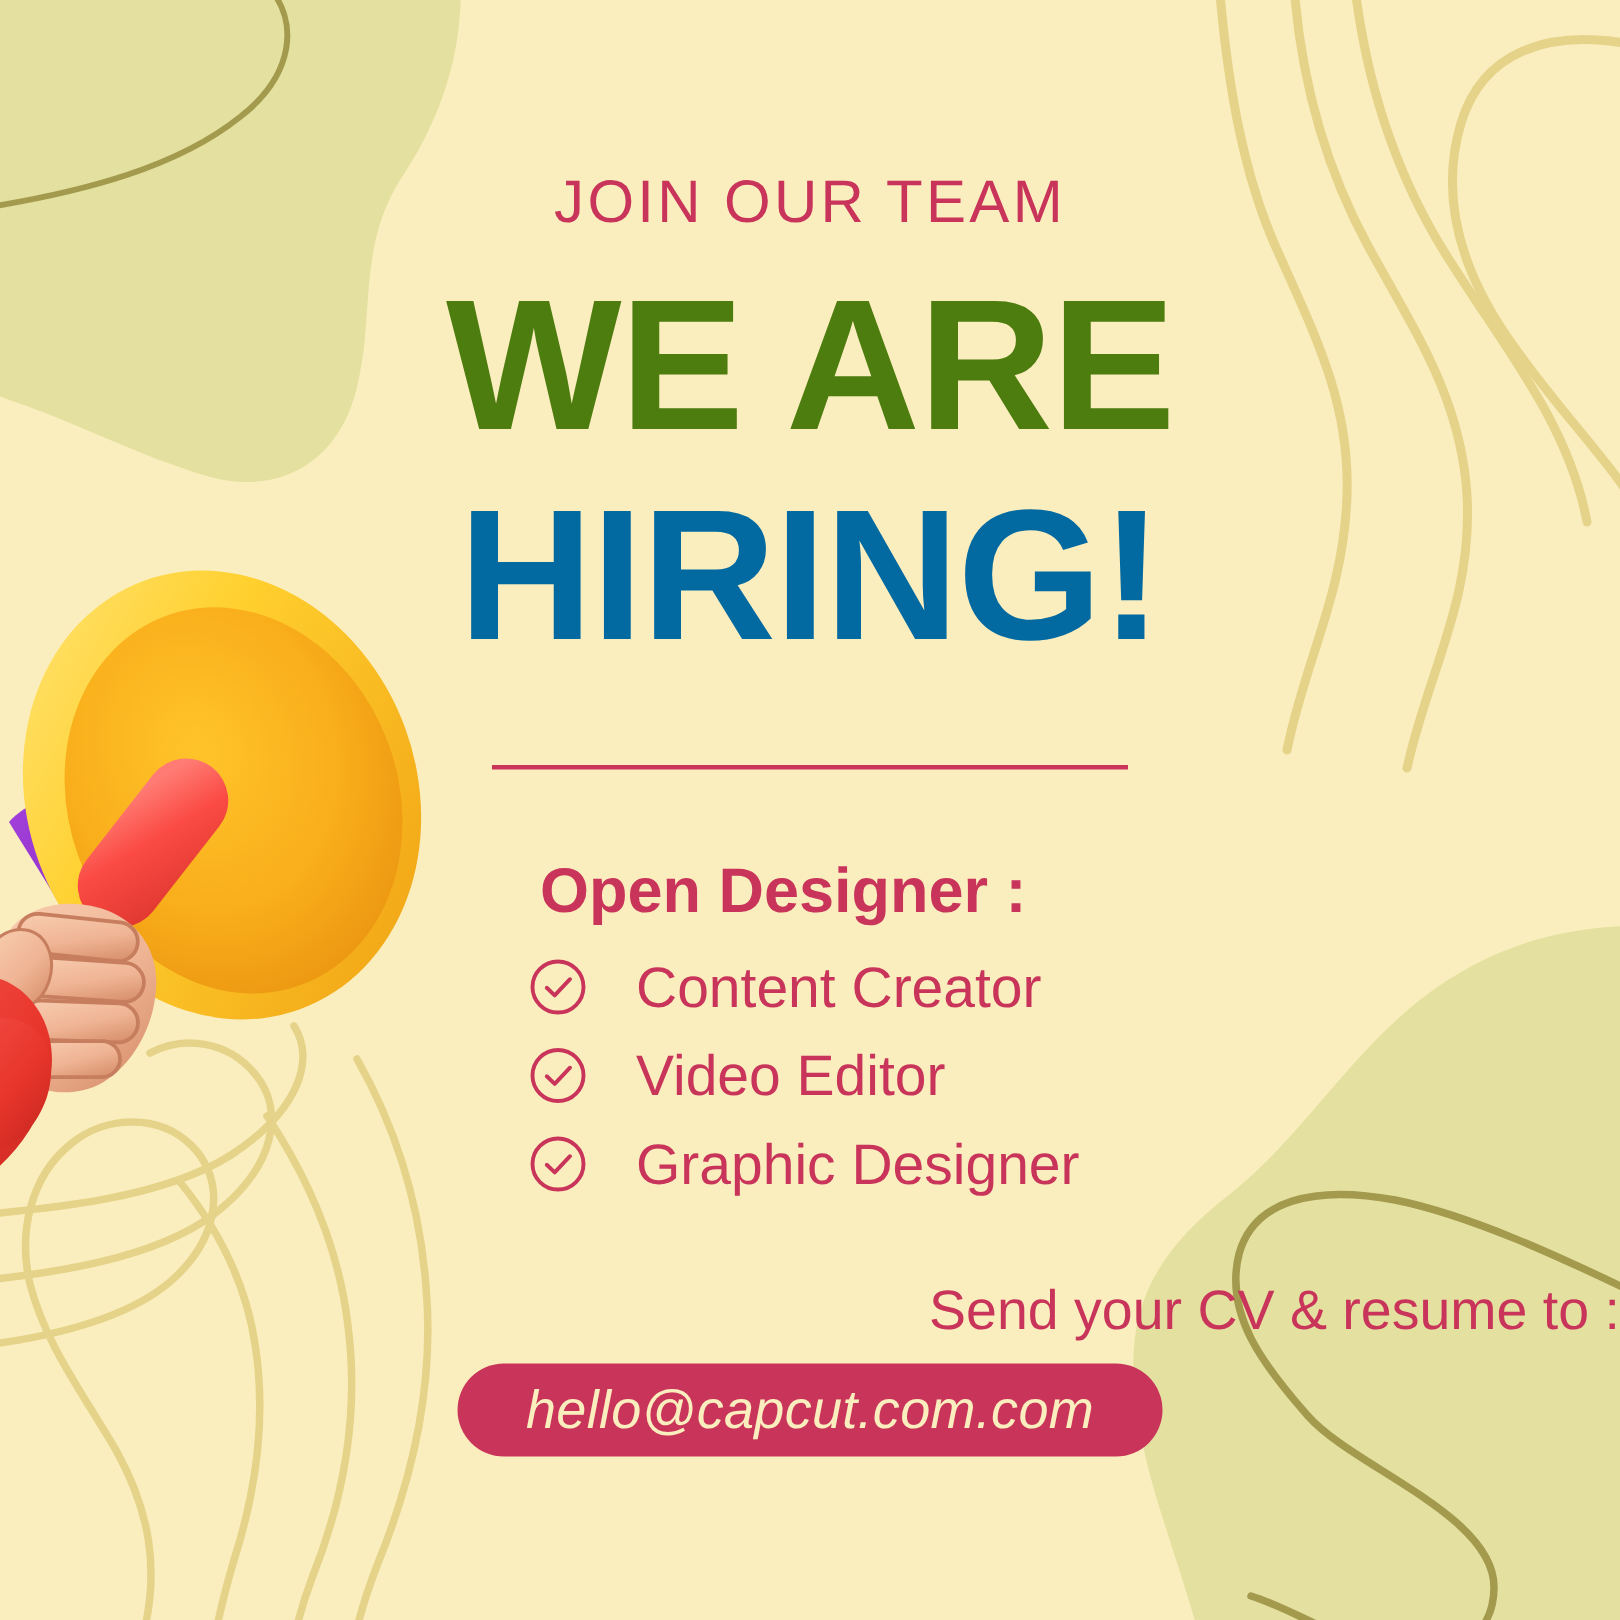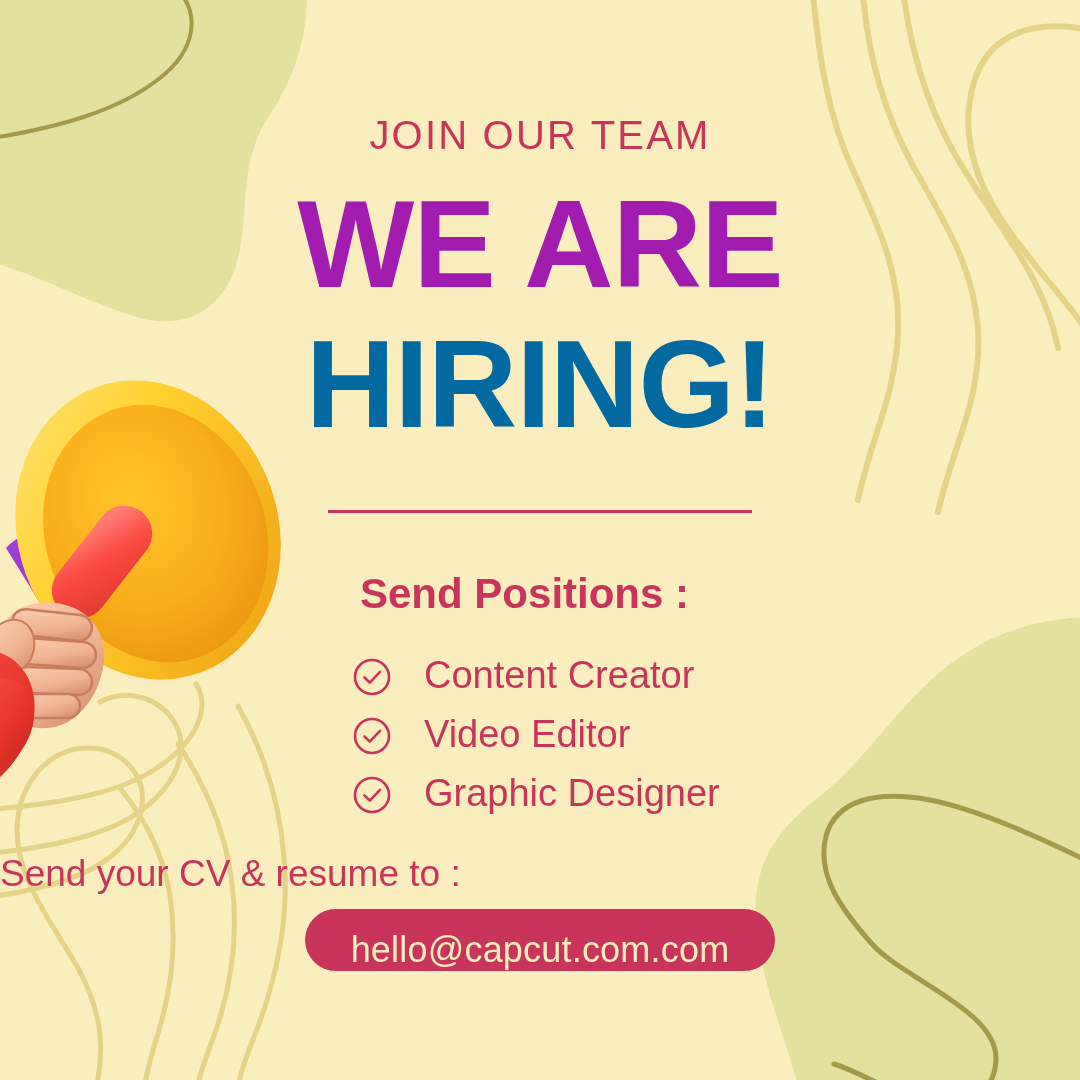--- a/index.html
+++ b/index.html
@@ -69,21 +69,21 @@
   .headline-1 {
     position: absolute;
     left: 0;
     top: 185px;
     width: 1080px;
     text-align: center;
     font-size: 124px;
     line-height: 118px;
     font-weight: 700;
     letter-spacing: -1px;
-    color: #a21caf;
+    color: #4d7c0f;
     white-space: nowrap;
   }
 
   .headline-2 {
     position: absolute;
     left: 0;
     top: 325px;
     width: 1080px;
     text-align: center;
     font-size: 124px;
@@ -116,21 +116,21 @@
   #positions-list {
     position: absolute;
     left: 352px;
     top: 638px;
     width: 480px;
     list-style: none;
   }
 
   .position-item {
     display: flex;
-    align-items: flex-end;
+    align-items: flex-start;
     height: 59px;
   }
 
   .check-icon {
     width: 40px;
     height: 40px;
     flex: 0 0 40px;
     display: block;
   }
 
@@ -140,38 +140,39 @@
     font-weight: 400;
     color: #C9345B;
     white-space: nowrap;
   }
 
   #cta-text {
     position: absolute;
     left: 0;
     top: 853px;
     width: 1080px;
-    text-align: left;
+    text-align: right;
     font-size: 37px;
     font-weight: 400;
     color: #C9345B;
     white-space: nowrap;
   }
 
   #email-pill {
     position: absolute;
     left: 305px;
     top: 909px;
     width: 470px;
     height: 62px;
     background: #C9345B;
     border-radius: 31px;
     display: flex;
-    align-items: flex-end;
+    align-items: center;
     justify-content: center;
+    font-style: italic;
   }
 
   #email-text {
     font-size: 36px;
     font-weight: 400;
     color: #FBEEBE;
     letter-spacing: 0.2px;
     white-space: nowrap;
   }
 </style>
@@ -311,21 +312,21 @@
   <div id="content">
 
     <div class="eyebrow">JOIN OUR TEAM</div>
 
     <div class="headline-1">WE ARE</div>
 
     <div class="headline-2">HIRING!</div>
 
     <div id="divider"></div>
 
-    <div id="positions-heading">Send Positions :</div>
+    <div id="positions-heading">Open Designer :</div>
 
     <ul id="positions-list">
       <li class="position-item">
         <svg class="check-icon" viewBox="0 0 40 40">
           <circle cx="20" cy="20" r="17" fill="none" stroke="#C9345B" stroke-width="2.6"></circle>
           <path d="M 12.5,20.5 L 17.8,25.6 L 28,14.8" fill="none" stroke="#C9345B" stroke-width="2.6" stroke-linecap="round" stroke-linejoin="round"></path>
         </svg>
         <span class="position-label">Content Creator</span>
       </li>
       <li class="position-item">

